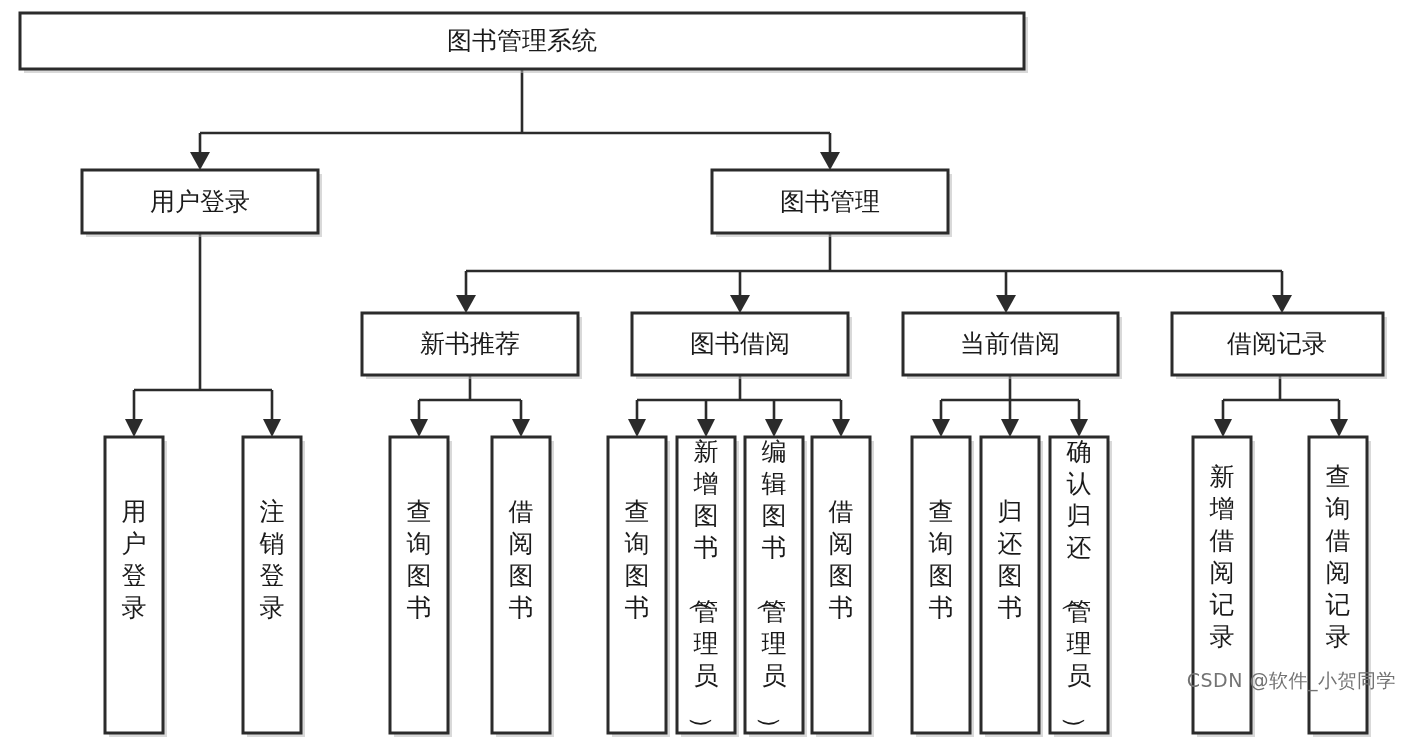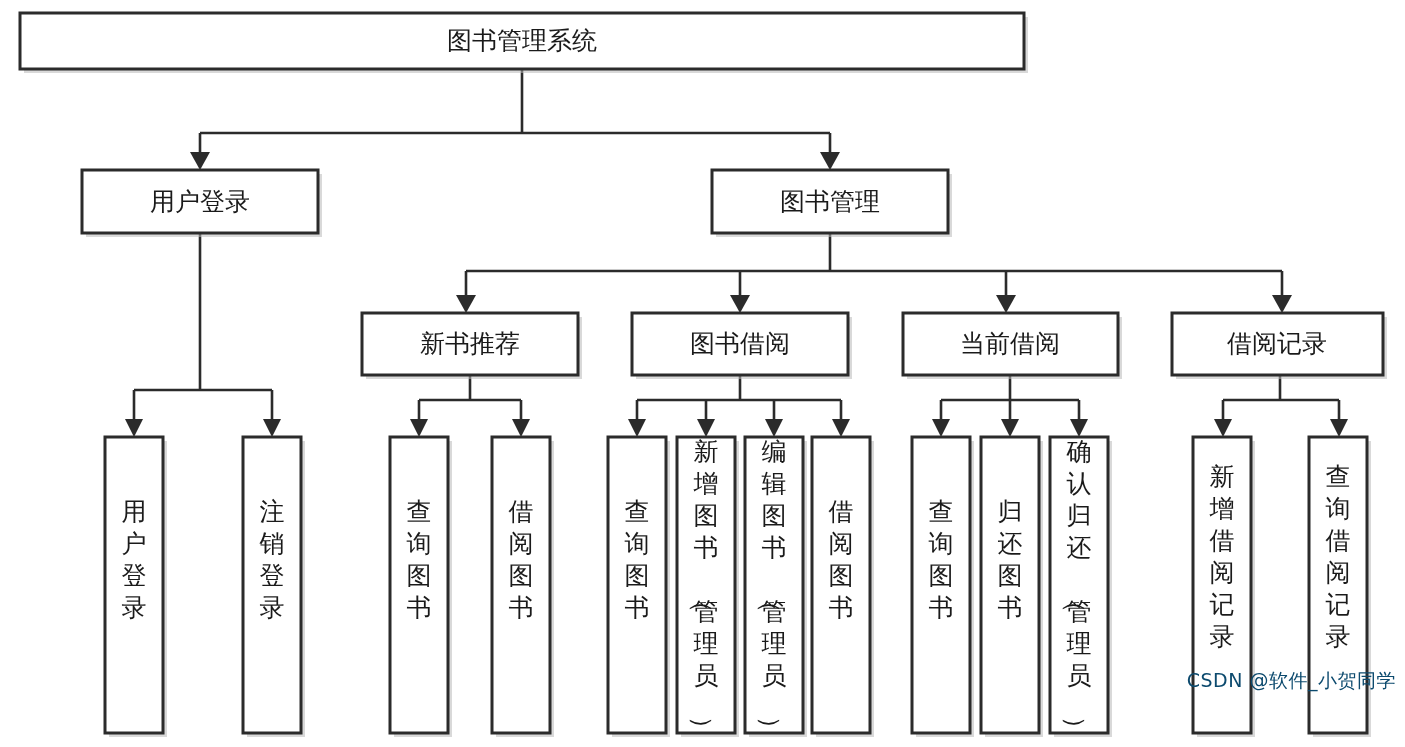--- a/index.html
+++ b/index.html
@@ -43,21 +43,21 @@
     font-size:25px;
     fill:#1a1a1a;
     text-anchor:middle;
   }
   .watermark{
     position:absolute;
     right:9px;
     bottom:3px;
     font-family:"DejaVu Sans","Liberation Sans",sans-serif;
     font-size:19px;
-    color:#0c4a6e;
+    color:#737373;
     letter-spacing:.5px;
     white-space:nowrap;
     user-select:none;
   }
 </style>
 </head>
 <body>
 
 <div id="diagram-root">
 

